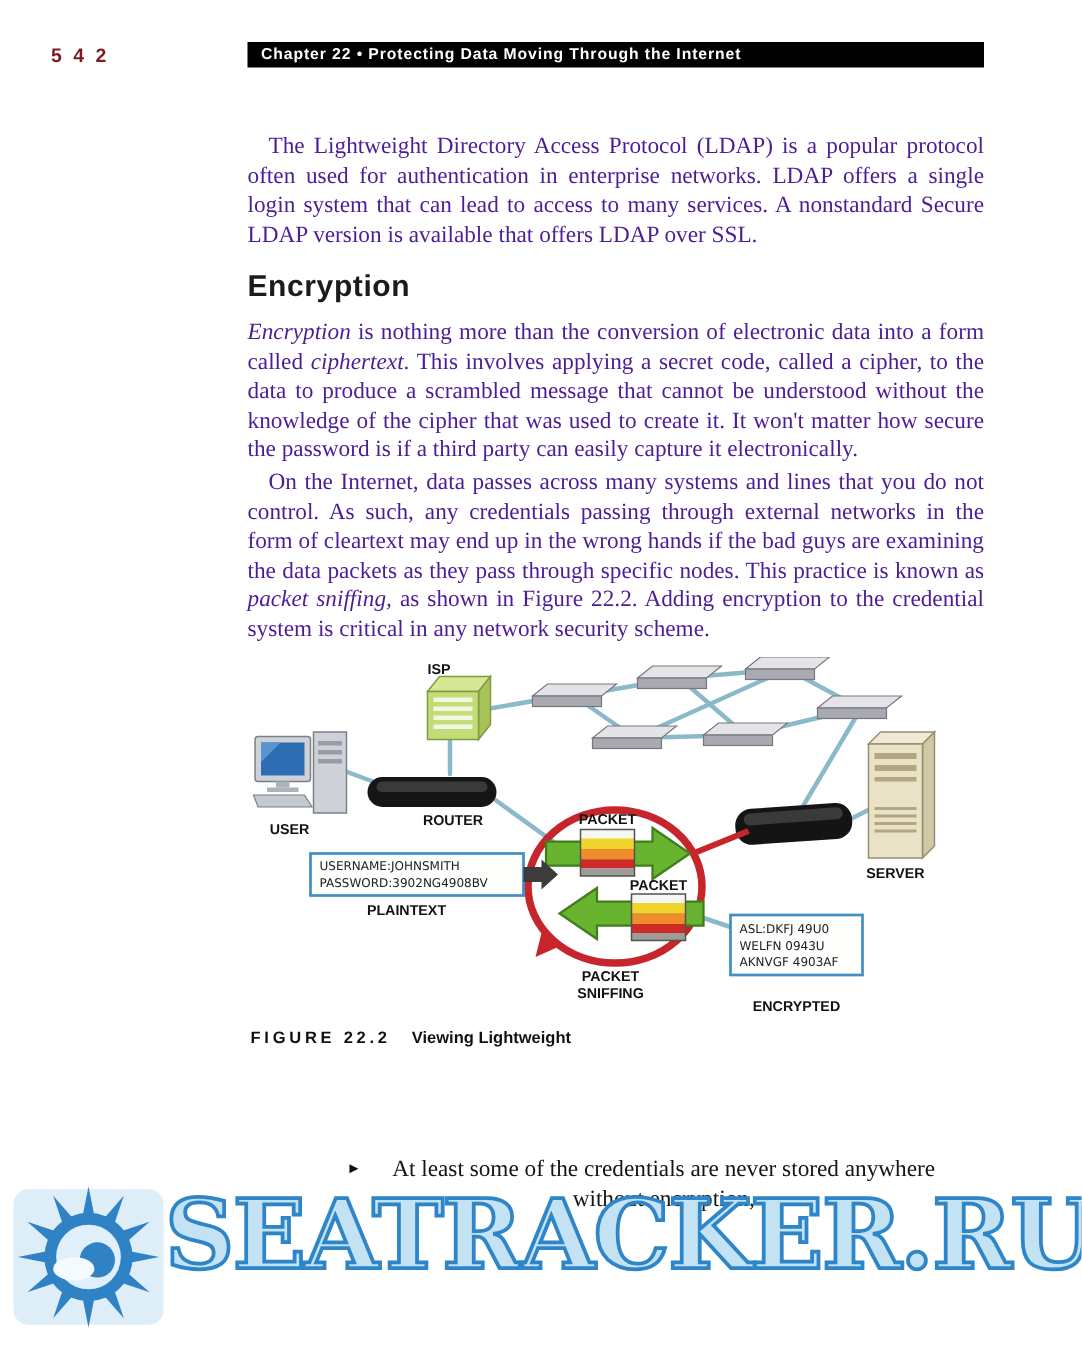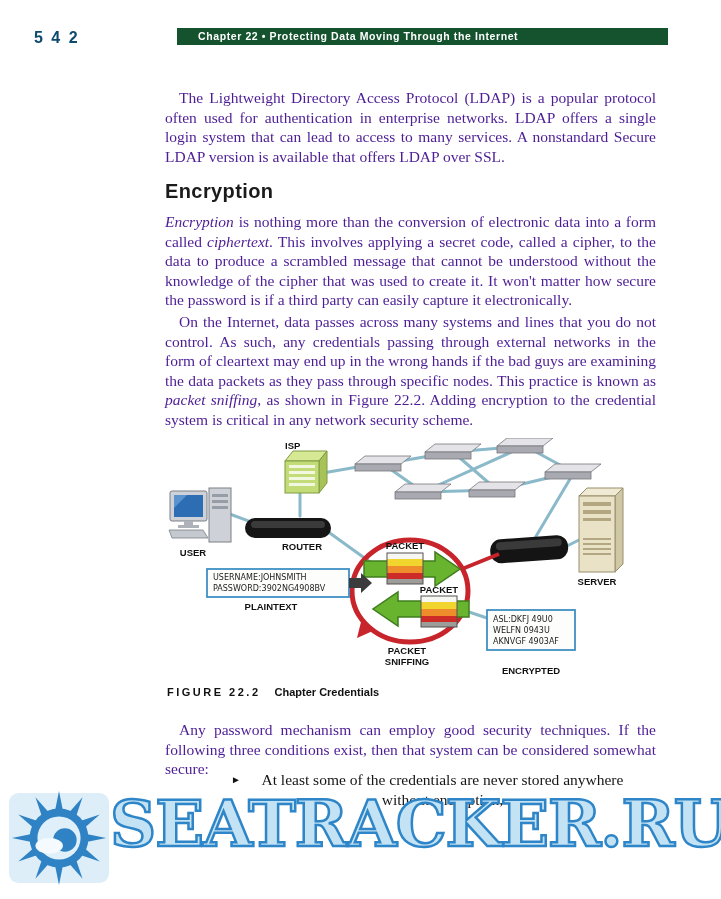--- a/index.html
+++ b/index.html
@@ -1,25 +1,25 @@
 <!DOCTYPE html>
 <html><head>
 <meta charset="utf-8">
 <style>
   html,body{margin:0;padding:0;}
   body{width:721px;height:899px;background:#ffffff;position:relative;overflow:hidden;
        font-family:"Liberation Serif", serif;color:#151515;}
   .page{position:absolute;inset:0;background:#fff;}
 
   .pagenum{position:absolute;left:34px;top:29px;font-family:"Liberation Sans",sans-serif;
-           font-weight:bold;font-size:16px;letter-spacing:2px;color:#0c4a6e;}
-  .chapterbar{position:absolute;left:165px;top:28px;width:491px;height:17px;background:#14532d;
+           font-weight:bold;font-size:13px;letter-spacing:2px;color:#7f1d1d;}
+  .chapterbar{position:absolute;left:165px;top:28px;width:491px;height:17px;background:#000000;
               color:#fff;font-family:"Liberation Sans",sans-serif;font-weight:bold;font-size:10.5px;
-              letter-spacing:0.6px;line-height:17px;padding-left:21px;box-sizing:border-box;
-              white-space:nowrap;overflow:hidden;margin-left:12px;}
+              letter-spacing:0.6px;line-height:17px;padding-left:9px;box-sizing:border-box;
+              white-space:nowrap;overflow:hidden;}
 
   .bodytext{position:absolute;left:165px;width:491px;margin:0;font-size:15.5px;line-height:19.5px;
             text-align:justify;color:#4c1d95;}
   .indent{text-indent:14px;}
   .it{font-style:italic;}
 
   .encryption{position:absolute;left:165px;top:180px;margin:0;font-family:"Liberation Sans",sans-serif;
               font-size:20px;font-weight:bold;letter-spacing:0.4px;color:#1b1b1b;}
 
   .figure{position:absolute;left:167px;top:438px;}
@@ -197,24 +197,23 @@
       <text x="326" y="195" class="mono">WELFN 0943U</text>
       <text x="326" y="206" class="mono">AKNVGF 4903AF</text>
     </g>
     <text x="364" y="236" text-anchor="middle" class="lbl">ENCRYPTED</text>
 
     <text x="240" y="216" text-anchor="middle" class="lbl">PACKET</text>
     <text x="240" y="227" text-anchor="middle" class="lbl">SNIFFING</text>
   </svg>
 
   <div class="caption">
-    <span class="cap-label">FIGURE 22.2</span><span class="cap-title">Chapter Credentials</span>
+    <span class="cap-label">FIGURE 22.2</span><span class="cap-title">Viewing Lightweight</span>
   </div>
 
-  <p class="bodytext indent" style="top:720px">Any password mechanism can employ good security techniques. If the following three conditions exist, then that system can be considered somewhat secure:</p>
 
   <div class="bullet-item">
     <span class="bullet-marker">►</span>
     <span class="bullet-text">At least some of the credentials are never stored anywhere without encryption,</span>
   </div>
 
   <div class="watermark">
     <svg class="wm-logo" width="102" height="100" viewBox="0 0 104 100">
       <rect x="1" y="4" width="102" height="92" rx="10" fill="#ddeef9"></rect>
       <g fill="#2f82c4">

